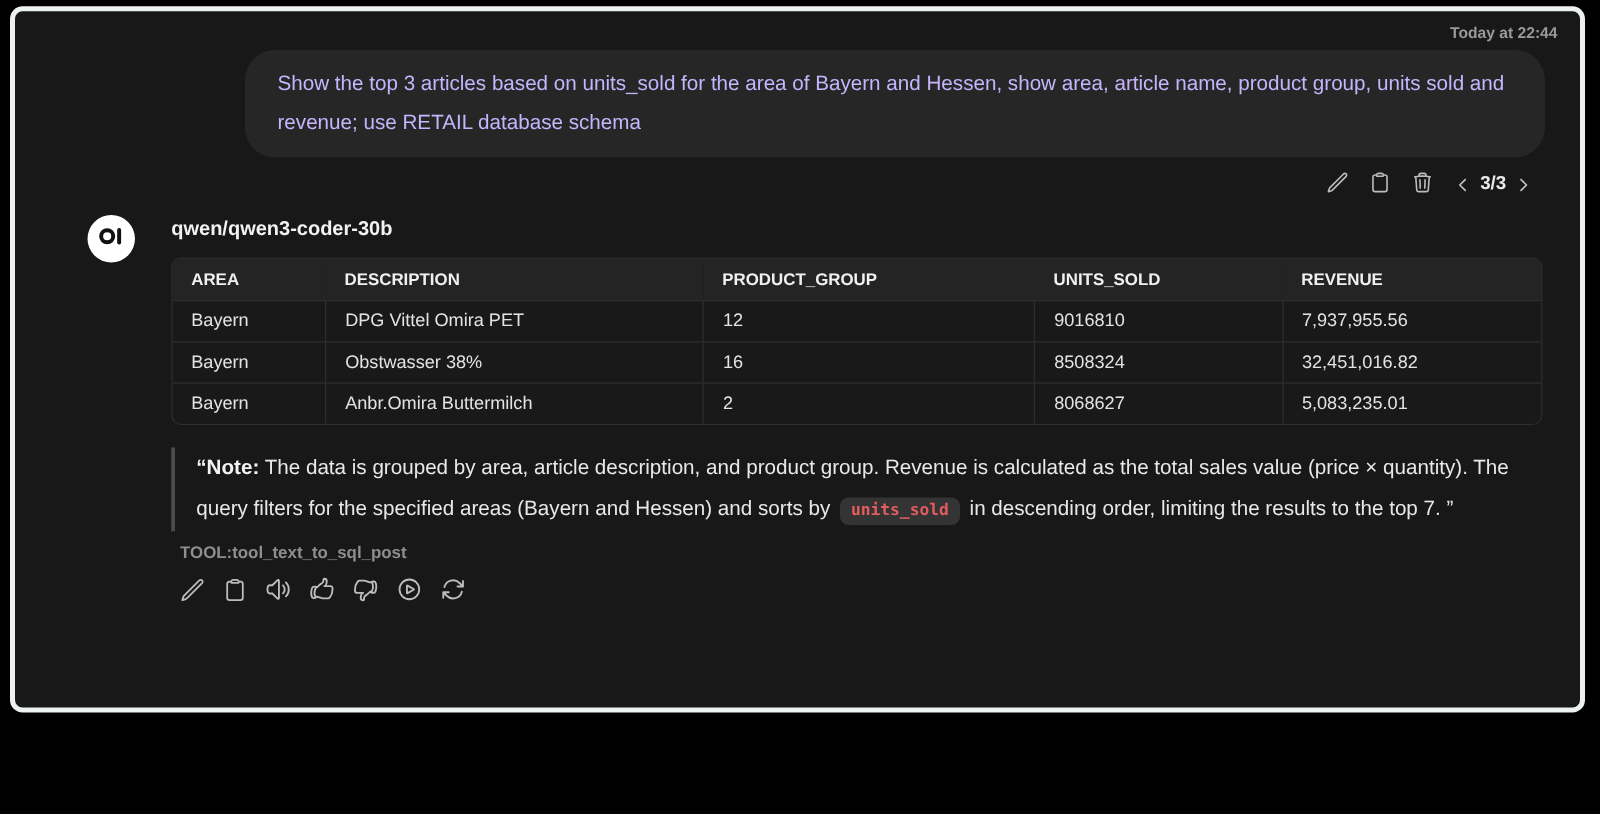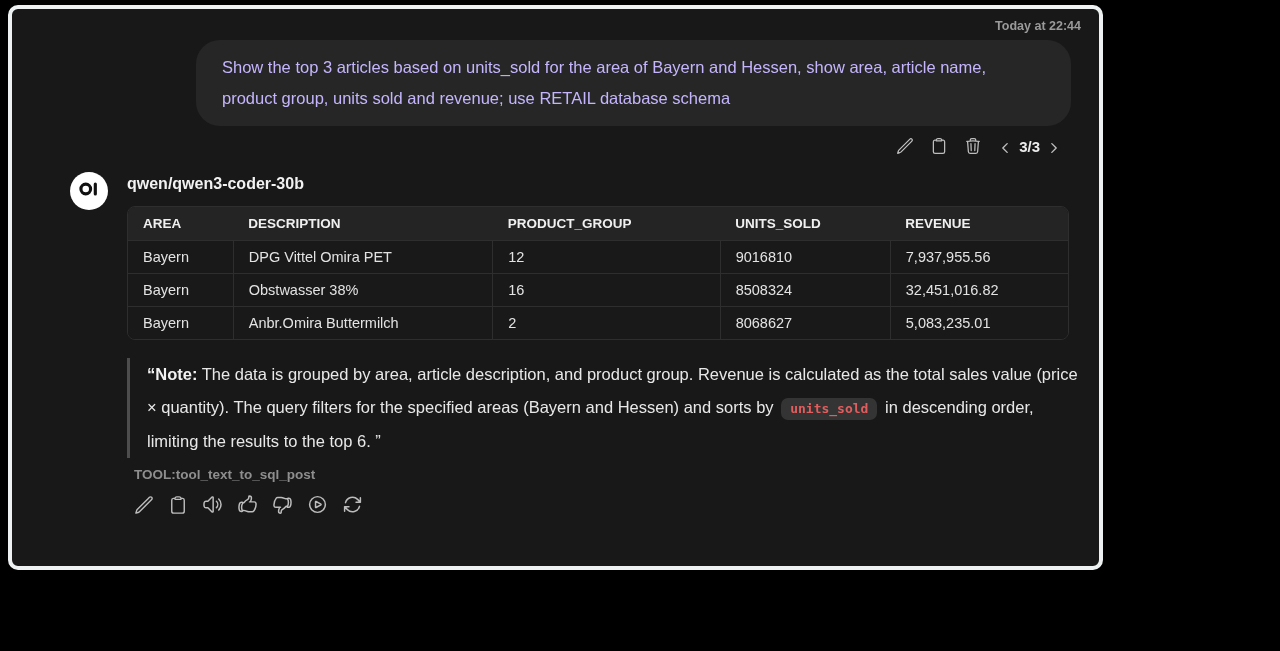--- a/index.html
+++ b/index.html
@@ -1,21 +1,21 @@
 <!DOCTYPE html>
 <html><head>
 <meta charset="utf-8">
 <style>
   * { margin: 0; padding: 0; box-sizing: border-box; }
   html, body { width: 1280px; height: 651px; background: #000; overflow: hidden; }
   body { font-family: "Liberation Sans", "DejaVu Sans", sans-serif; }
 
   .app-window {
     position: absolute; left: 8px; top: 5px;
-    width: 1095px; height: 565px;
+    width: 1260px; height: 565px;
     background: #181818;
     border: 4px solid #eef1f1;
     border-radius: 10px;
     overflow: hidden;
     color: #e8e8e8;
   }
 
   .timestamp {
     text-align: right;
     padding: 10px 18px 0 0;
@@ -38,21 +38,21 @@
     display: flex; justify-content: flex-end; align-items: center;
     gap: 16px;
     margin: 11px 38px 0 0;
     color: #bdbdbd;
   }
   .icon-btn { display: inline-flex; align-items: center; justify-content: center; cursor: pointer; color: #bdbdbd; background: none; border: none; padding: 0; }
   .icon-btn svg { display: block; }
   .pager { display: flex; align-items: flex-end; gap: 7px; }
   .pager-label { font-size: 15px; font-weight: 700; color: #ececec; }
 
-  .assistant-row { display: flex; margin: 17px 12px 0 58px; gap: 19px; }
+  .assistant-row { display: flex; margin: 17px 12px 0 58px; gap: 29px; }
 
   .avatar {
     width: 38px; height: 38px; border-radius: 50%;
     background: #ffffff; flex: 0 0 38px;
     display: flex; align-items: center; justify-content: center;
   }
 
   .assistant-content { flex: 1; min-width: 0; }
 
   .model-name { font-size: 16px; font-weight: 700; color: #f2f2f2; padding-top: 3px; }
@@ -209,21 +209,21 @@
                 <td>8068627</td>
                 <td>5,083,235.01</td>
               </tr>
             </tbody>
         </table>
       </div>
 
       <div class="note">
         <b>“Note:</b><span> The data is grouped by area, article description, and product group. Revenue is calculated as the total sales value (price × quantity). The query filters for the specified areas (Bayern and Hessen) and sorts by</span>
         <span class="code-chip">units_sold</span>
-        <span>in descending order, limiting the results to the top 6. ”</span>
+        <span>in descending order, limiting the results to the top 7. ”</span>
       </div>
 
       <div class="tool-label">TOOL:tool_text_to_sql_post</div>
 
       <div class="resp-actions">
         <button class="icon-btn">
           <span>
             <svg width="20" height="20" viewBox="0 0 24 24" fill="none" stroke="currentColor" stroke-width="1.7" stroke-linecap="round" stroke-linejoin="round">
                 <path d="M16.862 4.487l1.687-1.688a1.875 1.875 0 112.652 2.652L6.832 19.82a4.5 4.5 0 01-1.897 1.13l-2.685.8.8-2.685a4.5 4.5 0 011.13-1.897L16.863 4.487z"></path>
               </svg>

